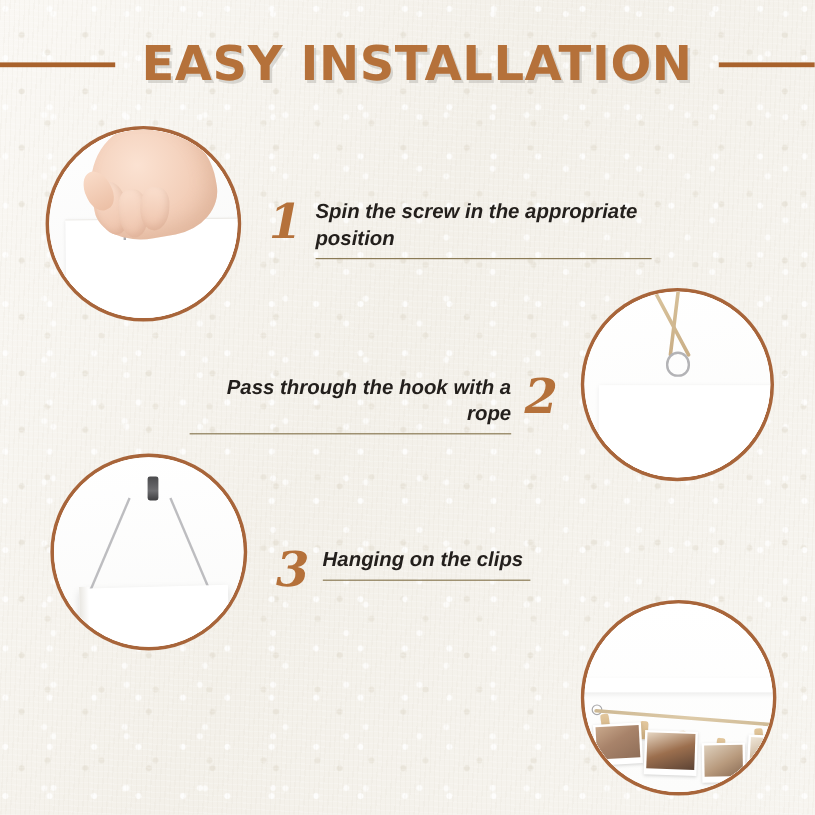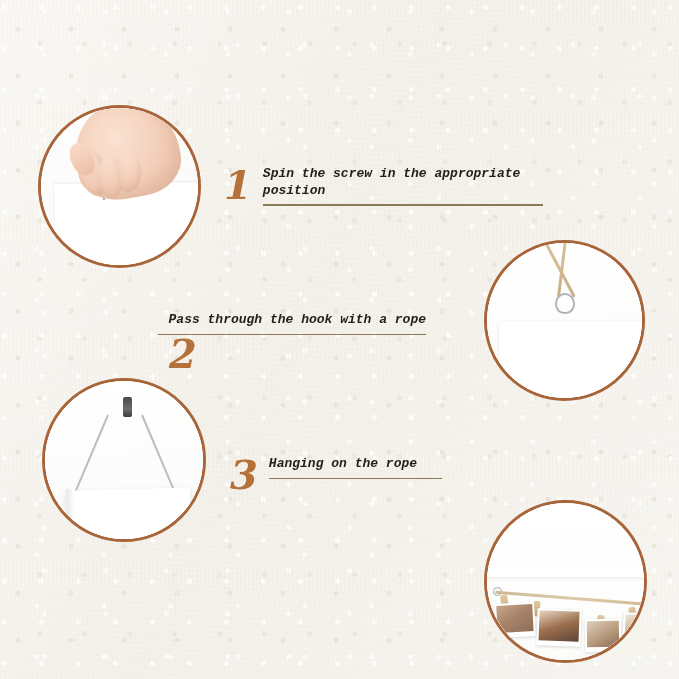--- a/index.html
+++ b/index.html
@@ -247,57 +247,62 @@
     font-family: "DejaVu Serif", serif;
     font-style: italic;
     font-weight: bold;
     font-size: 40px;
     line-height: 0.95;
     color: #b5713a;
     flex: 0 0 auto;
   }
   .step-body { flex: 1 1 auto; }
   .step-text {
-    font-family: Liberation Mono, monospace;
+    font-family: Liberation Sans, sans-serif;
     font-style: italic;
     font-weight: bold;
-    font-size: 13px;
+    font-size: 17px;
     line-height: 1.28;
     color: #231f1c;
     white-space: pre-line;
   }
   .step-underline {
     height: 1.5px;
     background: #8a7a55;
     margin-top: 5px;
   }
 
   .step.left-num .step-num  { margin-right: 11px; }
   .step.right-num .step-num { margin-left: 11px; }
-  .step.right-num { flex-direction: column; }
+  .step.right-num { }
   .step.right-num .step-body { text-align: right; order: 0; }
   .step.right-num .step-num  { order: 1; }
 
   #step-1 { left: 224px; top: 166px; width: 290px; }
   #step-1 .step-underline { width: 280px; }
 
   #step-2 { left: 158px; top: 312px; width: 300px; }
   #step-2 .step-underline { width: 268px; }
 
   #step-3 { left: 230px; top: 456px; width: 210px; }
   #step-3 .step-underline { width: 173px; }
 
   #step-4 { left: 226px; top: 568px; width: 230px; }
   #step-4 .step-underline { width: 198px; }
 </style>
 </head>
 <body>
 
 <div id="page">
 
+  <div class="header">
+    <div class="rule rule-left"></div>
+    <div class="title">EASY INSTALLATION</div>
+    <div class="rule rule-right"></div>
+  </div>
 
   <div class="medallion" id="medallion-1">
     <div class="photo">
       <div class="s1-bg"></div>
       <div class="s1-frame">
         <div class="s1-mat"></div>
       </div>
       <div class="s1-screw-pin"></div>
       <div class="s1-screw"></div>
       <div class="s1-hand"></div>
@@ -346,21 +351,21 @@
       <div class="s3-frame">
         <div class="s3-mat"></div>
       </div>
       <div class="s3-edge"></div>
     </div>
   </div>
 
   <div class="step left-num" id="step-3">
     <div class="step-num">3</div>
     <div class="step-body">
-      <div class="step-text">Hanging on the rope</div>
+      <div class="step-text">Hanging on the clips</div>
       <div class="step-underline"></div>
     </div>
   </div>
 
 
   <div class="medallion" id="medallion-4">
     <div class="photo">
       <div class="s4-bg"></div>
       <div class="s4-mat"></div>
       <div class="s4-frame-bottom"></div>

